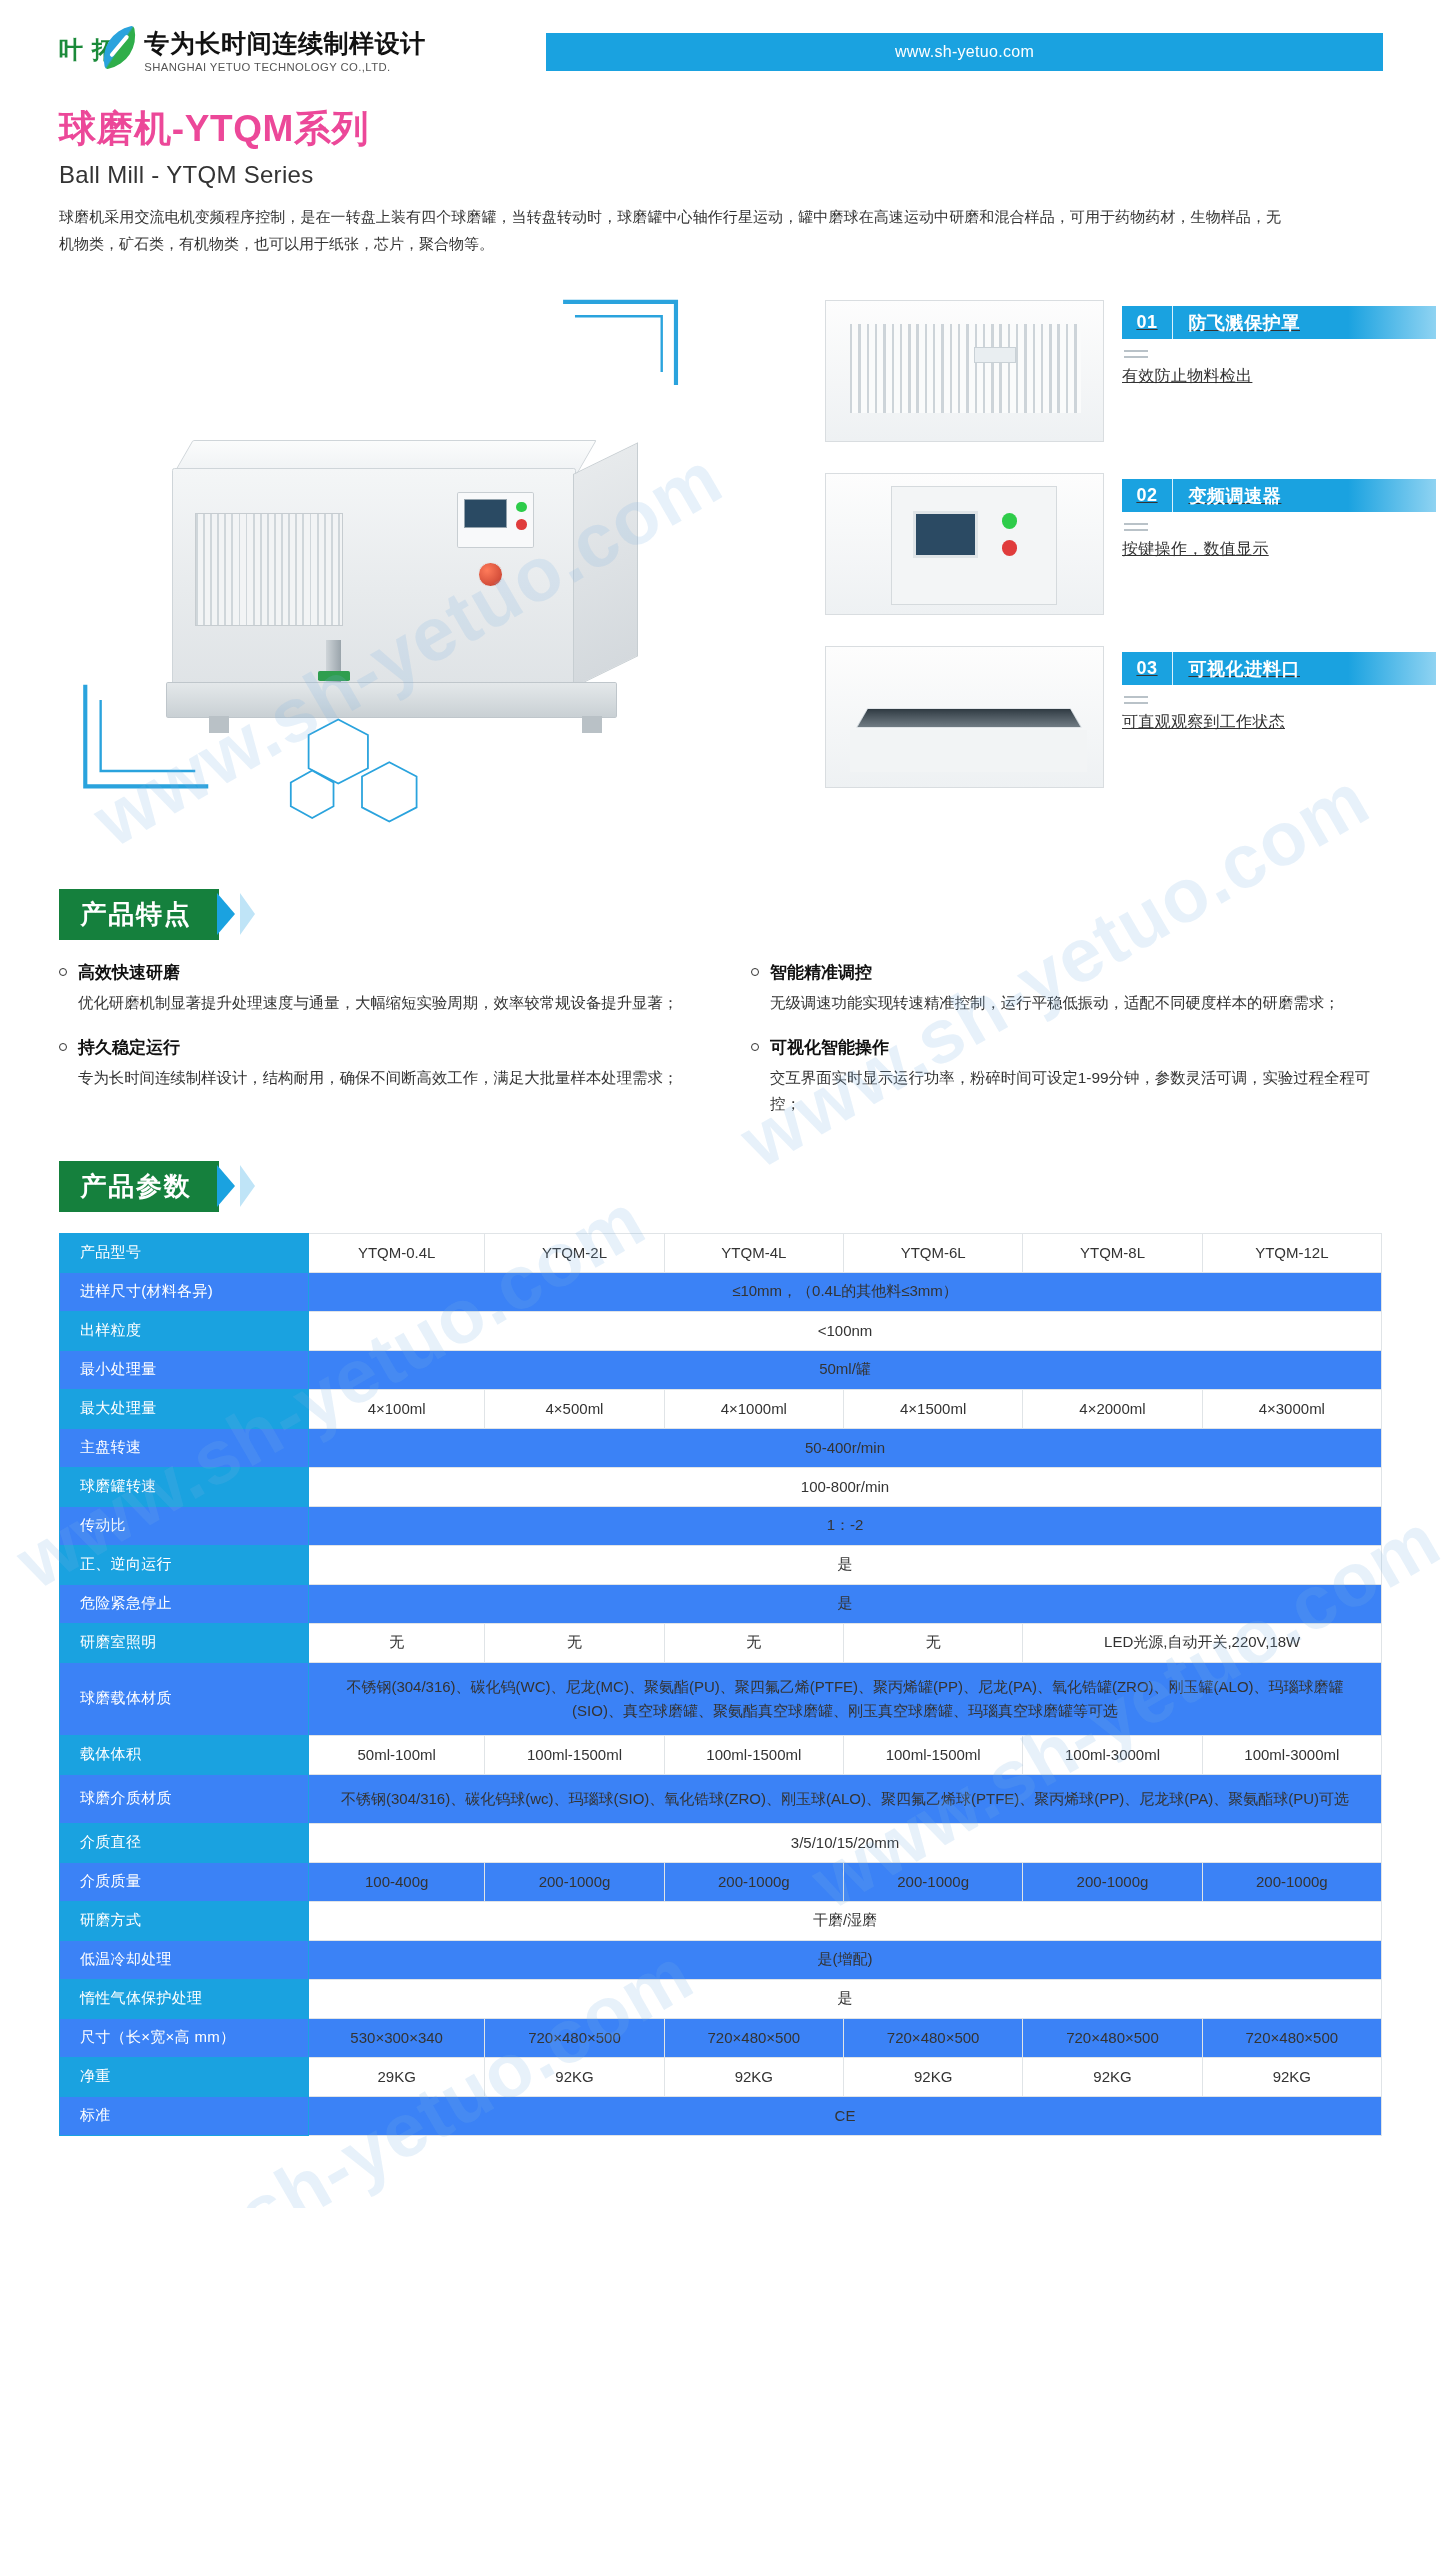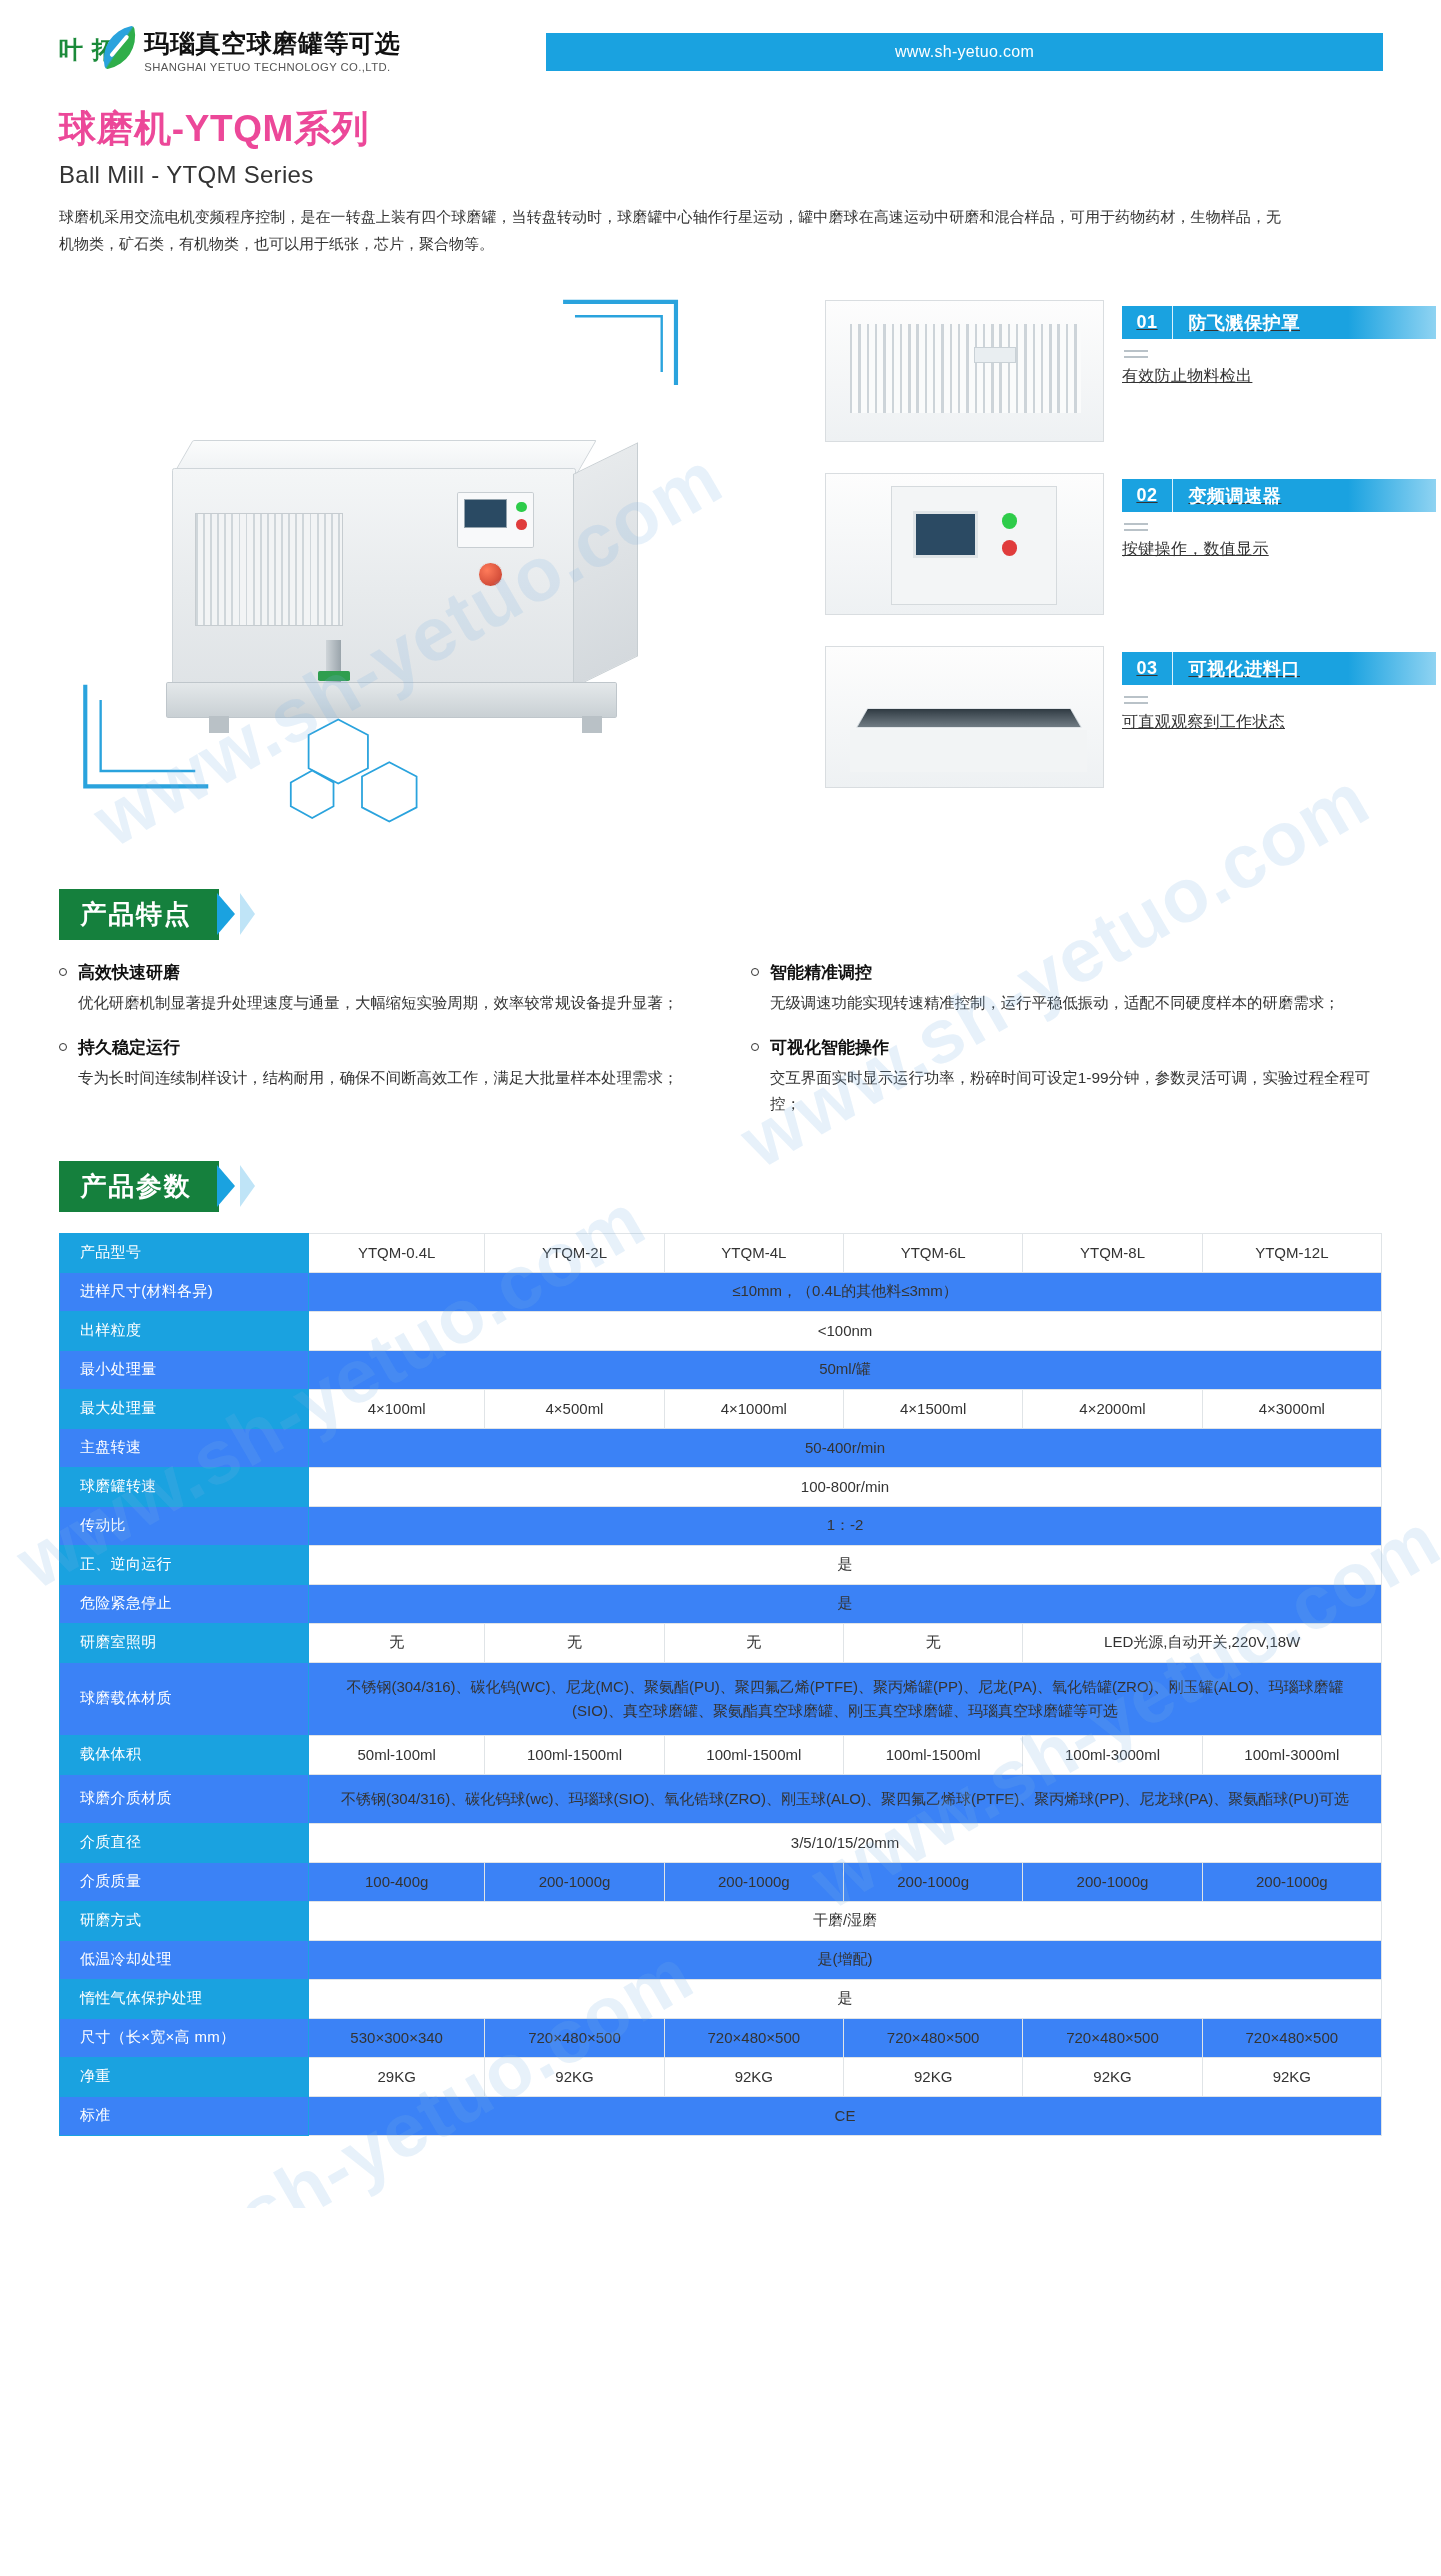--- a/index.html
+++ b/index.html
@@ -246,21 +246,21 @@
   <div class="wm wm4">www.sh-yetuo.com</div>
   <div class="wm wm5">www.sh-yetuo.com</div>
 
   <div class="header">
     <div class="logo-wrap">
       <div class="logo-mark">
         <div class="logo-cn">叶  拓</div>
         <div class="leaf"></div>
       </div>
       <div class="company">
-        <div class="cn">玛瑙真空球磨罐等可选</div>
+        <div class="cn">专为长时间连续制样设计</div>
         <div class="en">SHANGHAI YETUO TECHNOLOGY CO.,LTD.</div>
       </div>
     </div>
     <div class="url-bar">www.sh-yetuo.com</div>
   </div>
 
   <div class="titles">
     <div class="title-cn">球磨机-YTQM系列</div>
     <div class="title-en">Ball Mill - YTQM Series</div>
     <div class="intro">球磨机采用交流电机变频程序控制，是在一转盘上装有四个球磨罐，当转盘转动时，球磨罐中心轴作行星运动，罐中磨球在高速运动中研磨和混合样品，可用于药物药材，生物样品，无机物类，矿石类，有机物类，也可以用于纸张，芯片，聚合物等。</div>

